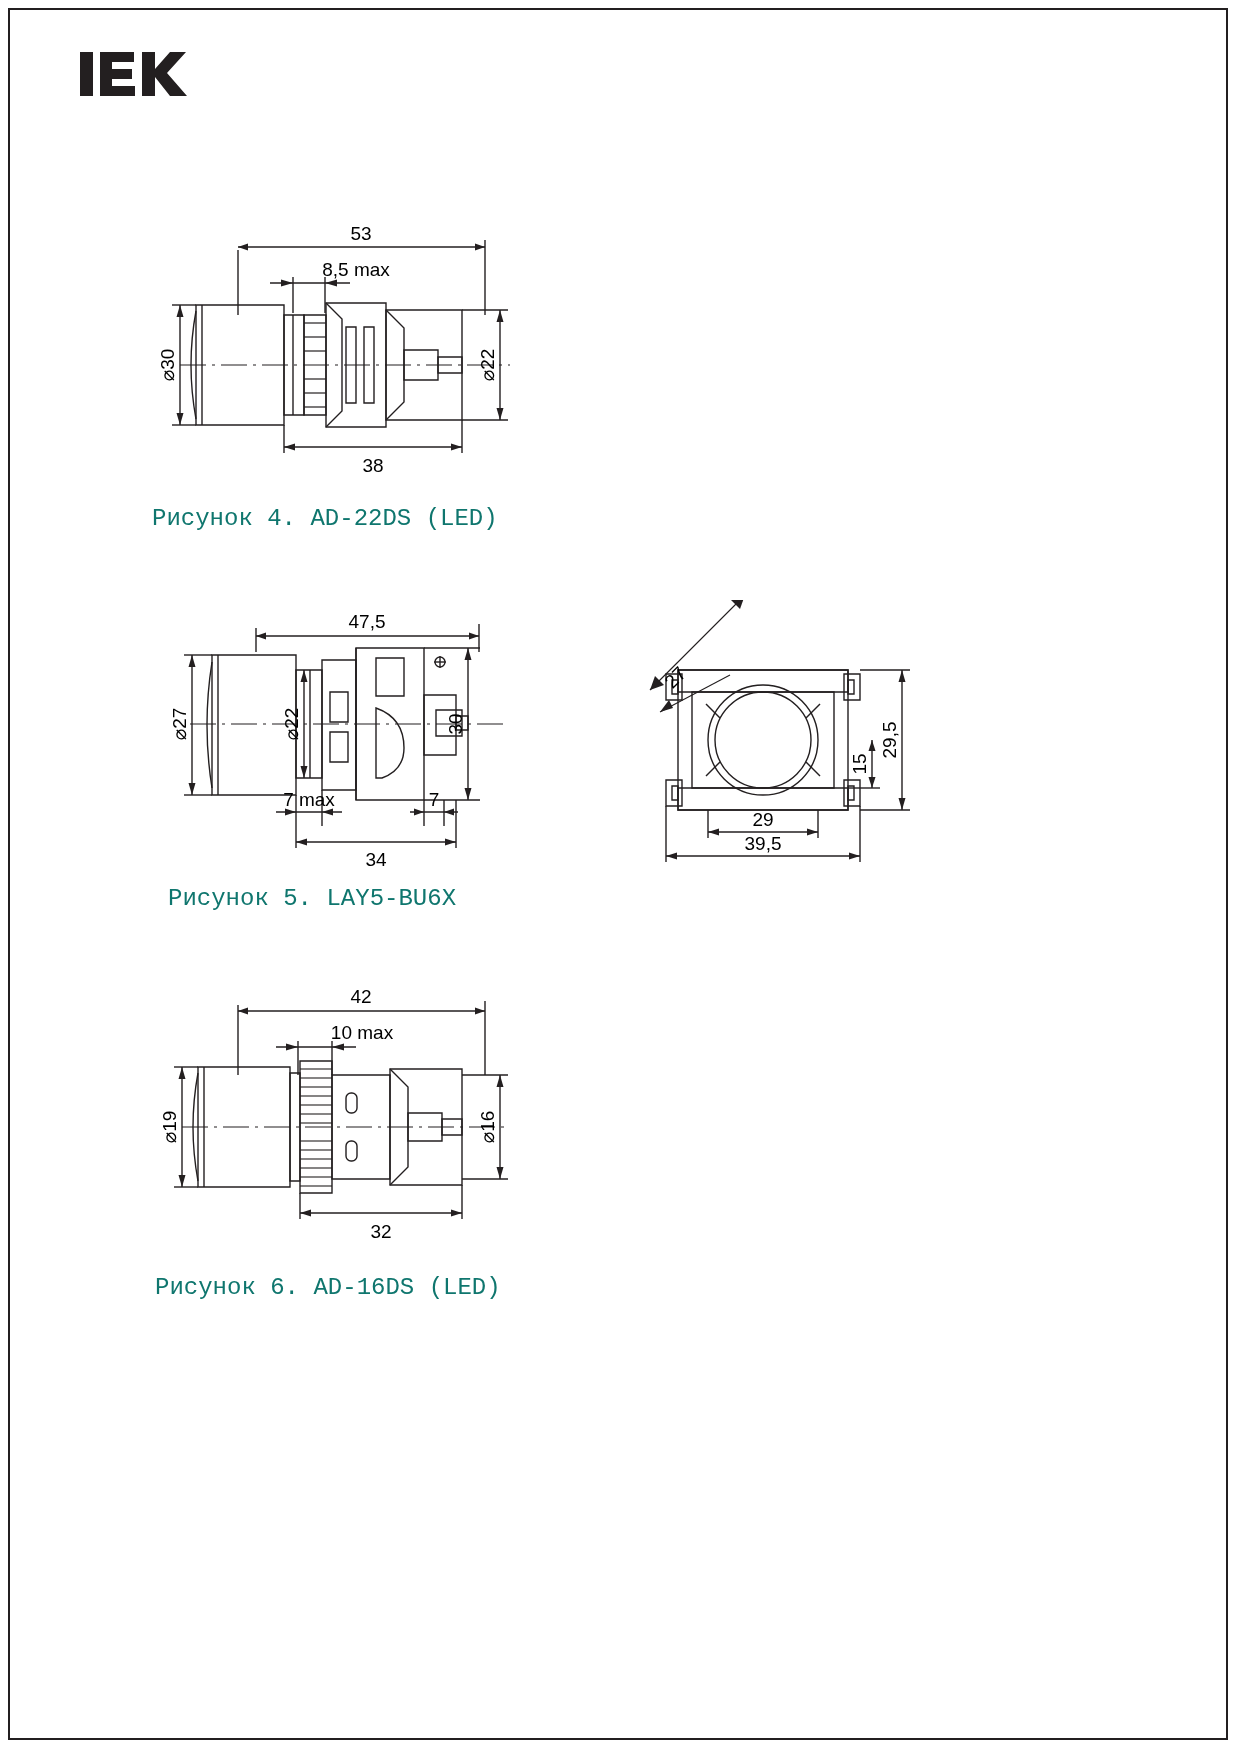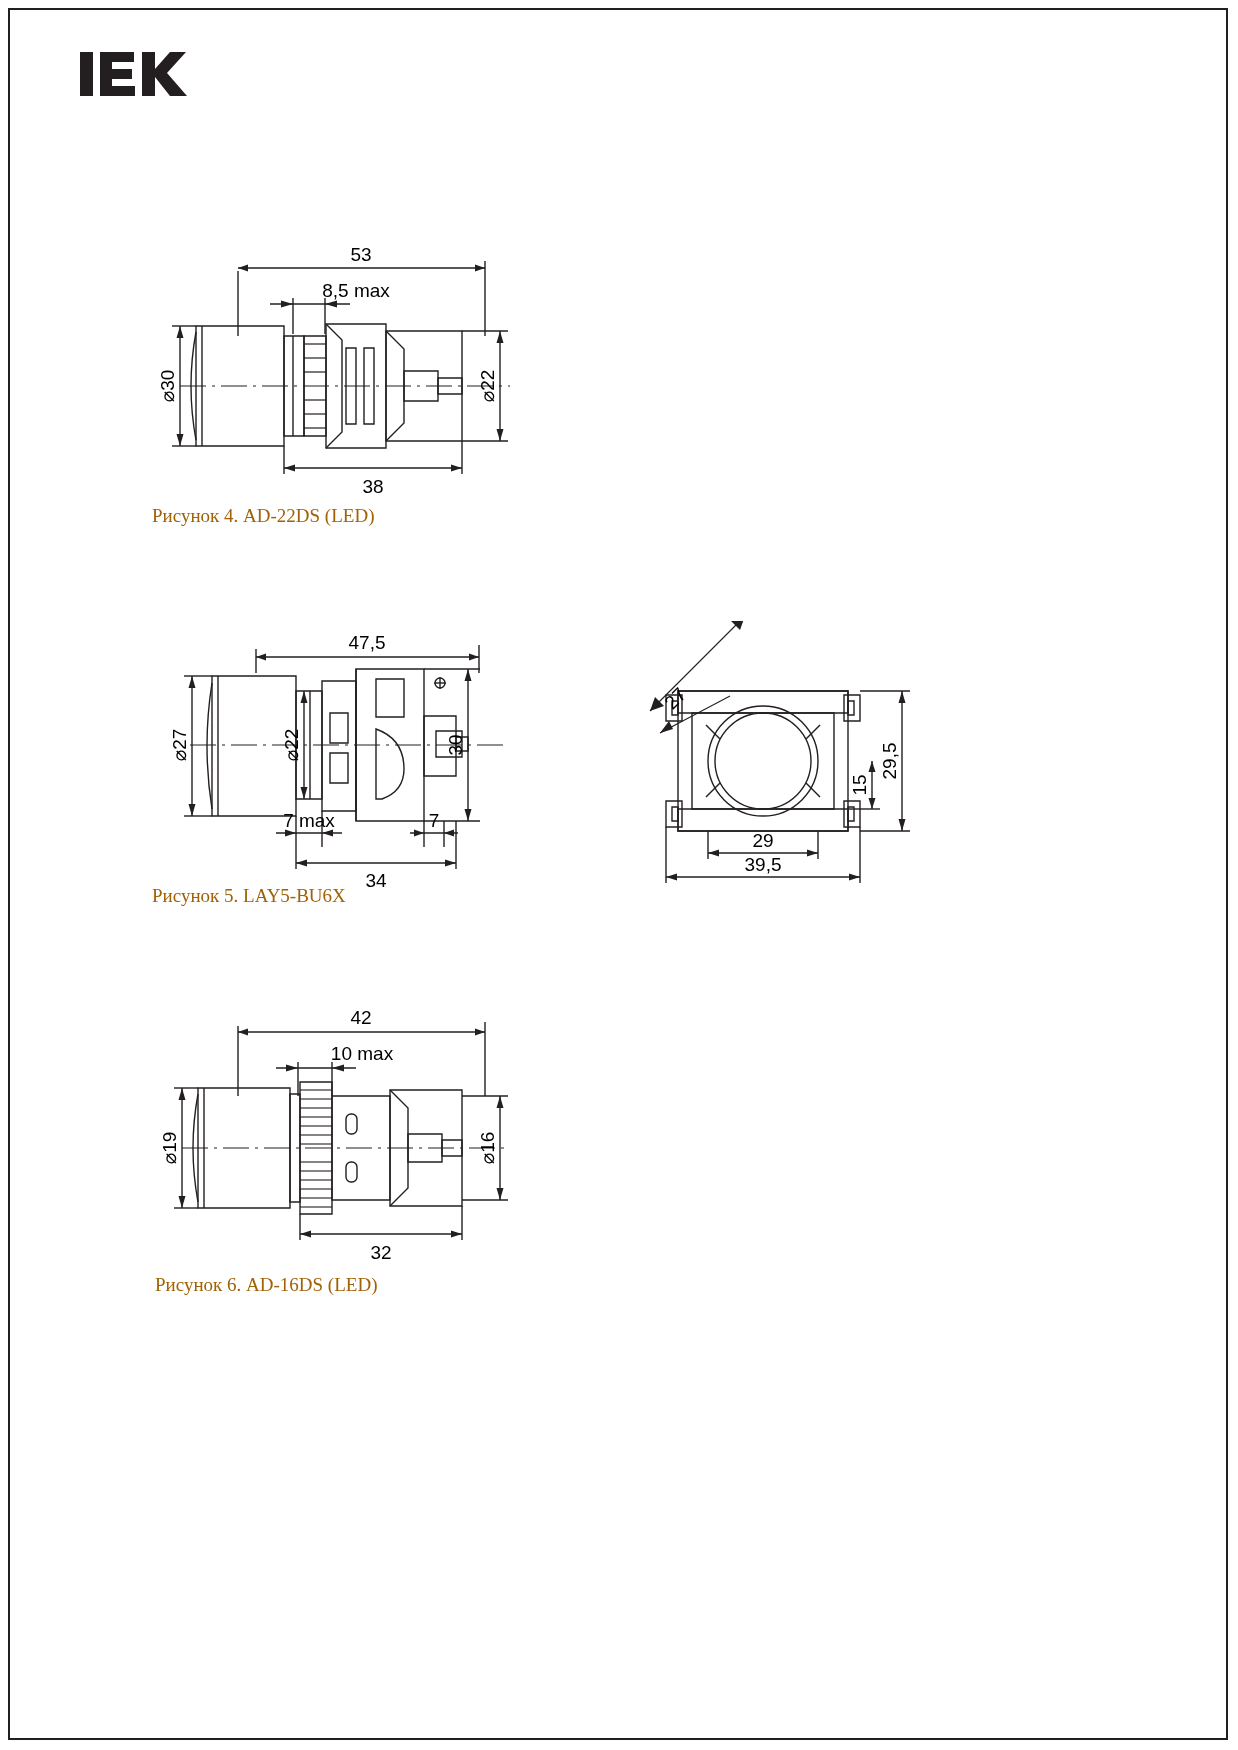--- a/index.html
+++ b/index.html
@@ -29,28 +29,27 @@
   }
   .logo {
     position: absolute;
     left: 78px;
     top: 44px;
     width: 120px;
     height: 60px;
   }
   .fig-caption {
     position: absolute;
-    font-size: 19px;
-    font-family: Liberation Serif, serif;
-    color: #a16207;
+    font-size: 24px;
+    font-family: Liberation Mono, monospace;
+    color: #0f766e;
     white-space: nowrap;
   }
   .svg-wrap {
     position: absolute;
-    margin-top: 21px;
   }
   svg { display: block; }
   text {
     font-family: "Liberation Sans", sans-serif;
     fill: #000000;
   }
   .dim { font-size: 19px; }
 </style>
 </head>
 <body>
@@ -284,21 +283,21 @@
       </g>
 
       <text class="dim" x="40" y="82" text-anchor="middle" transform="rotate(-45 40 82)">27</text>
       <text class="dim" x="123" y="226" text-anchor="middle">29</text>
       <text class="dim" x="123" y="250" text-anchor="middle">39,5</text>
       <text class="dim" x="226" y="164" text-anchor="middle" transform="rotate(-90 226 164)">15</text>
       <text class="dim" x="256" y="140" text-anchor="middle" transform="rotate(-90 256 140)">29,5</text>
     </svg>
   </div>
 
-  <div class="fig-caption" style="left:152px; top:885px;">Рисунок 5. LAY5-BU6X</div>
+  <div class="fig-caption" style="left:168px; top:885px;">Рисунок 5. LAY5-BU6X</div>
 
   <div class="svg-wrap" style="left:150px; top:975px;text-decoration:underline;">
     <svg width="420" height="275" viewBox="0 0 420 275">
       <g stroke="#231f20" fill="none" stroke-width="1.4">
 
         <line x1="88" y1="30" x2="88" y2="100"></line>
         <line x1="335" y1="26" x2="335" y2="100"></line>
         <line x1="88" y1="36" x2="335" y2="36"></line>
         <path d="M88 36 l10 -3.5 l0 7 z" fill="#231f20" stroke="none"></path>
         <path d="M335 36 l-10 -3.5 l0 7 z" fill="#231f20" stroke="none"></path>

